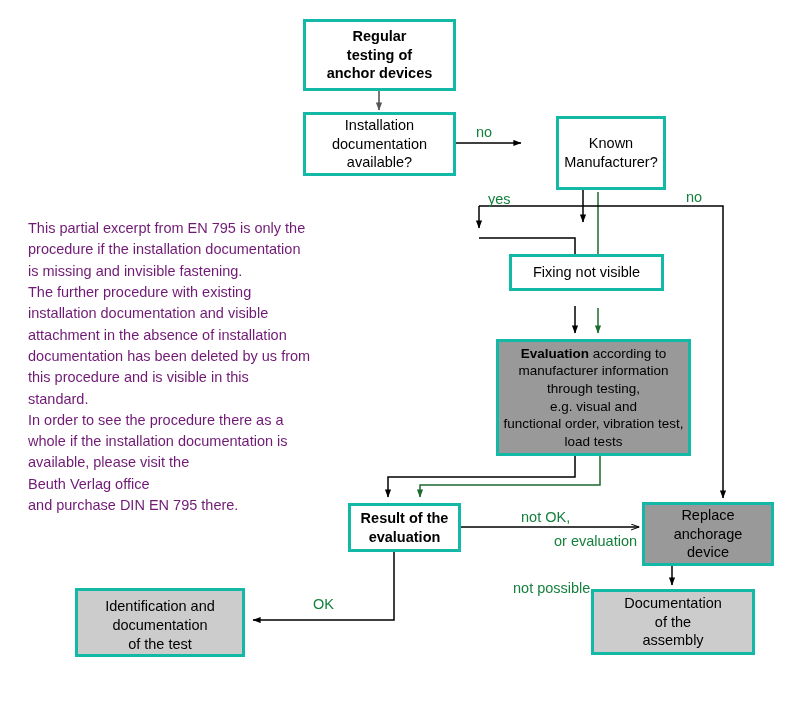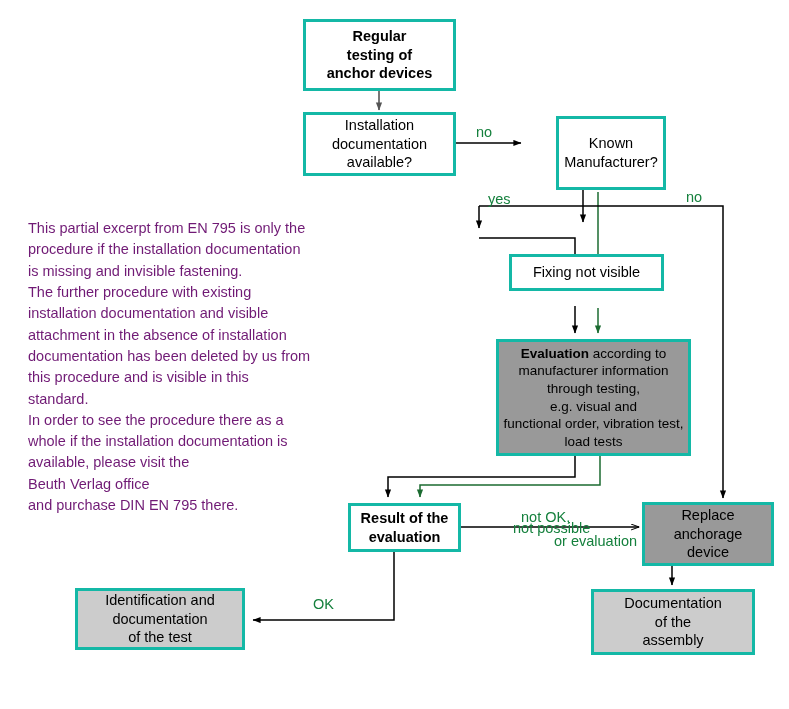--- a/index.html
+++ b/index.html
@@ -151,21 +151,21 @@
     <span class="txt" style="white-space:pre-line;">Result of the
 evaluation</span>
   </div>
 
   <div class="node node-gray" style="left:642px; top:502px; width:132px; height:64px;">
     <span class="txt" style="white-space:pre-line;">Replace
 anchorage
 device</span>
   </div>
 
-  <div class="node node-light" style="left:75px; top:588px; width:170px; height:62px;">
+  <div class="node node-light" style="left:75px; top:588px; width:170px; height:69px;align-items:flex-end;">
     <span class="txt" style="white-space:pre-line;">Identification and
 documentation
 of the test</span>
   </div>
 
   <div class="node node-light" style="left:591px; top:589px; width:164px; height:66px;">
     <span class="txt" style="white-space:pre-line;">Documentation
 of the
 assembly</span>
   </div>
@@ -173,21 +173,21 @@
   <div class="edge-label" style="left:476px; top:124px;">no</div>
 
   <div class="edge-label" style="left:488px; top:191px;">yes</div>
 
   <div class="edge-label" style="left:686px; top:189px;">no</div>
 
   <div class="edge-label" style="left:521px; top:509px;">not OK,</div>
 
   <div class="edge-label" style="left:506px; top:533px;margin-left:48px;">or evaluation</div>
 
-  <div class="edge-label" style="left:513px; top:520px;">not possible</div>
+  <div class="edge-label" style="left:513px; top:580px;">not possible</div>
 
   <div class="edge-label" style="left:313px; top:596px;">OK</div>
 
   <div id="notes">This partial excerpt from EN 795 is only the
 procedure if the installation documentation
 is missing and invisible fastening.
 The further procedure with existing
 installation documentation and visible
 attachment in the absence of installation
 documentation has been deleted by us from

